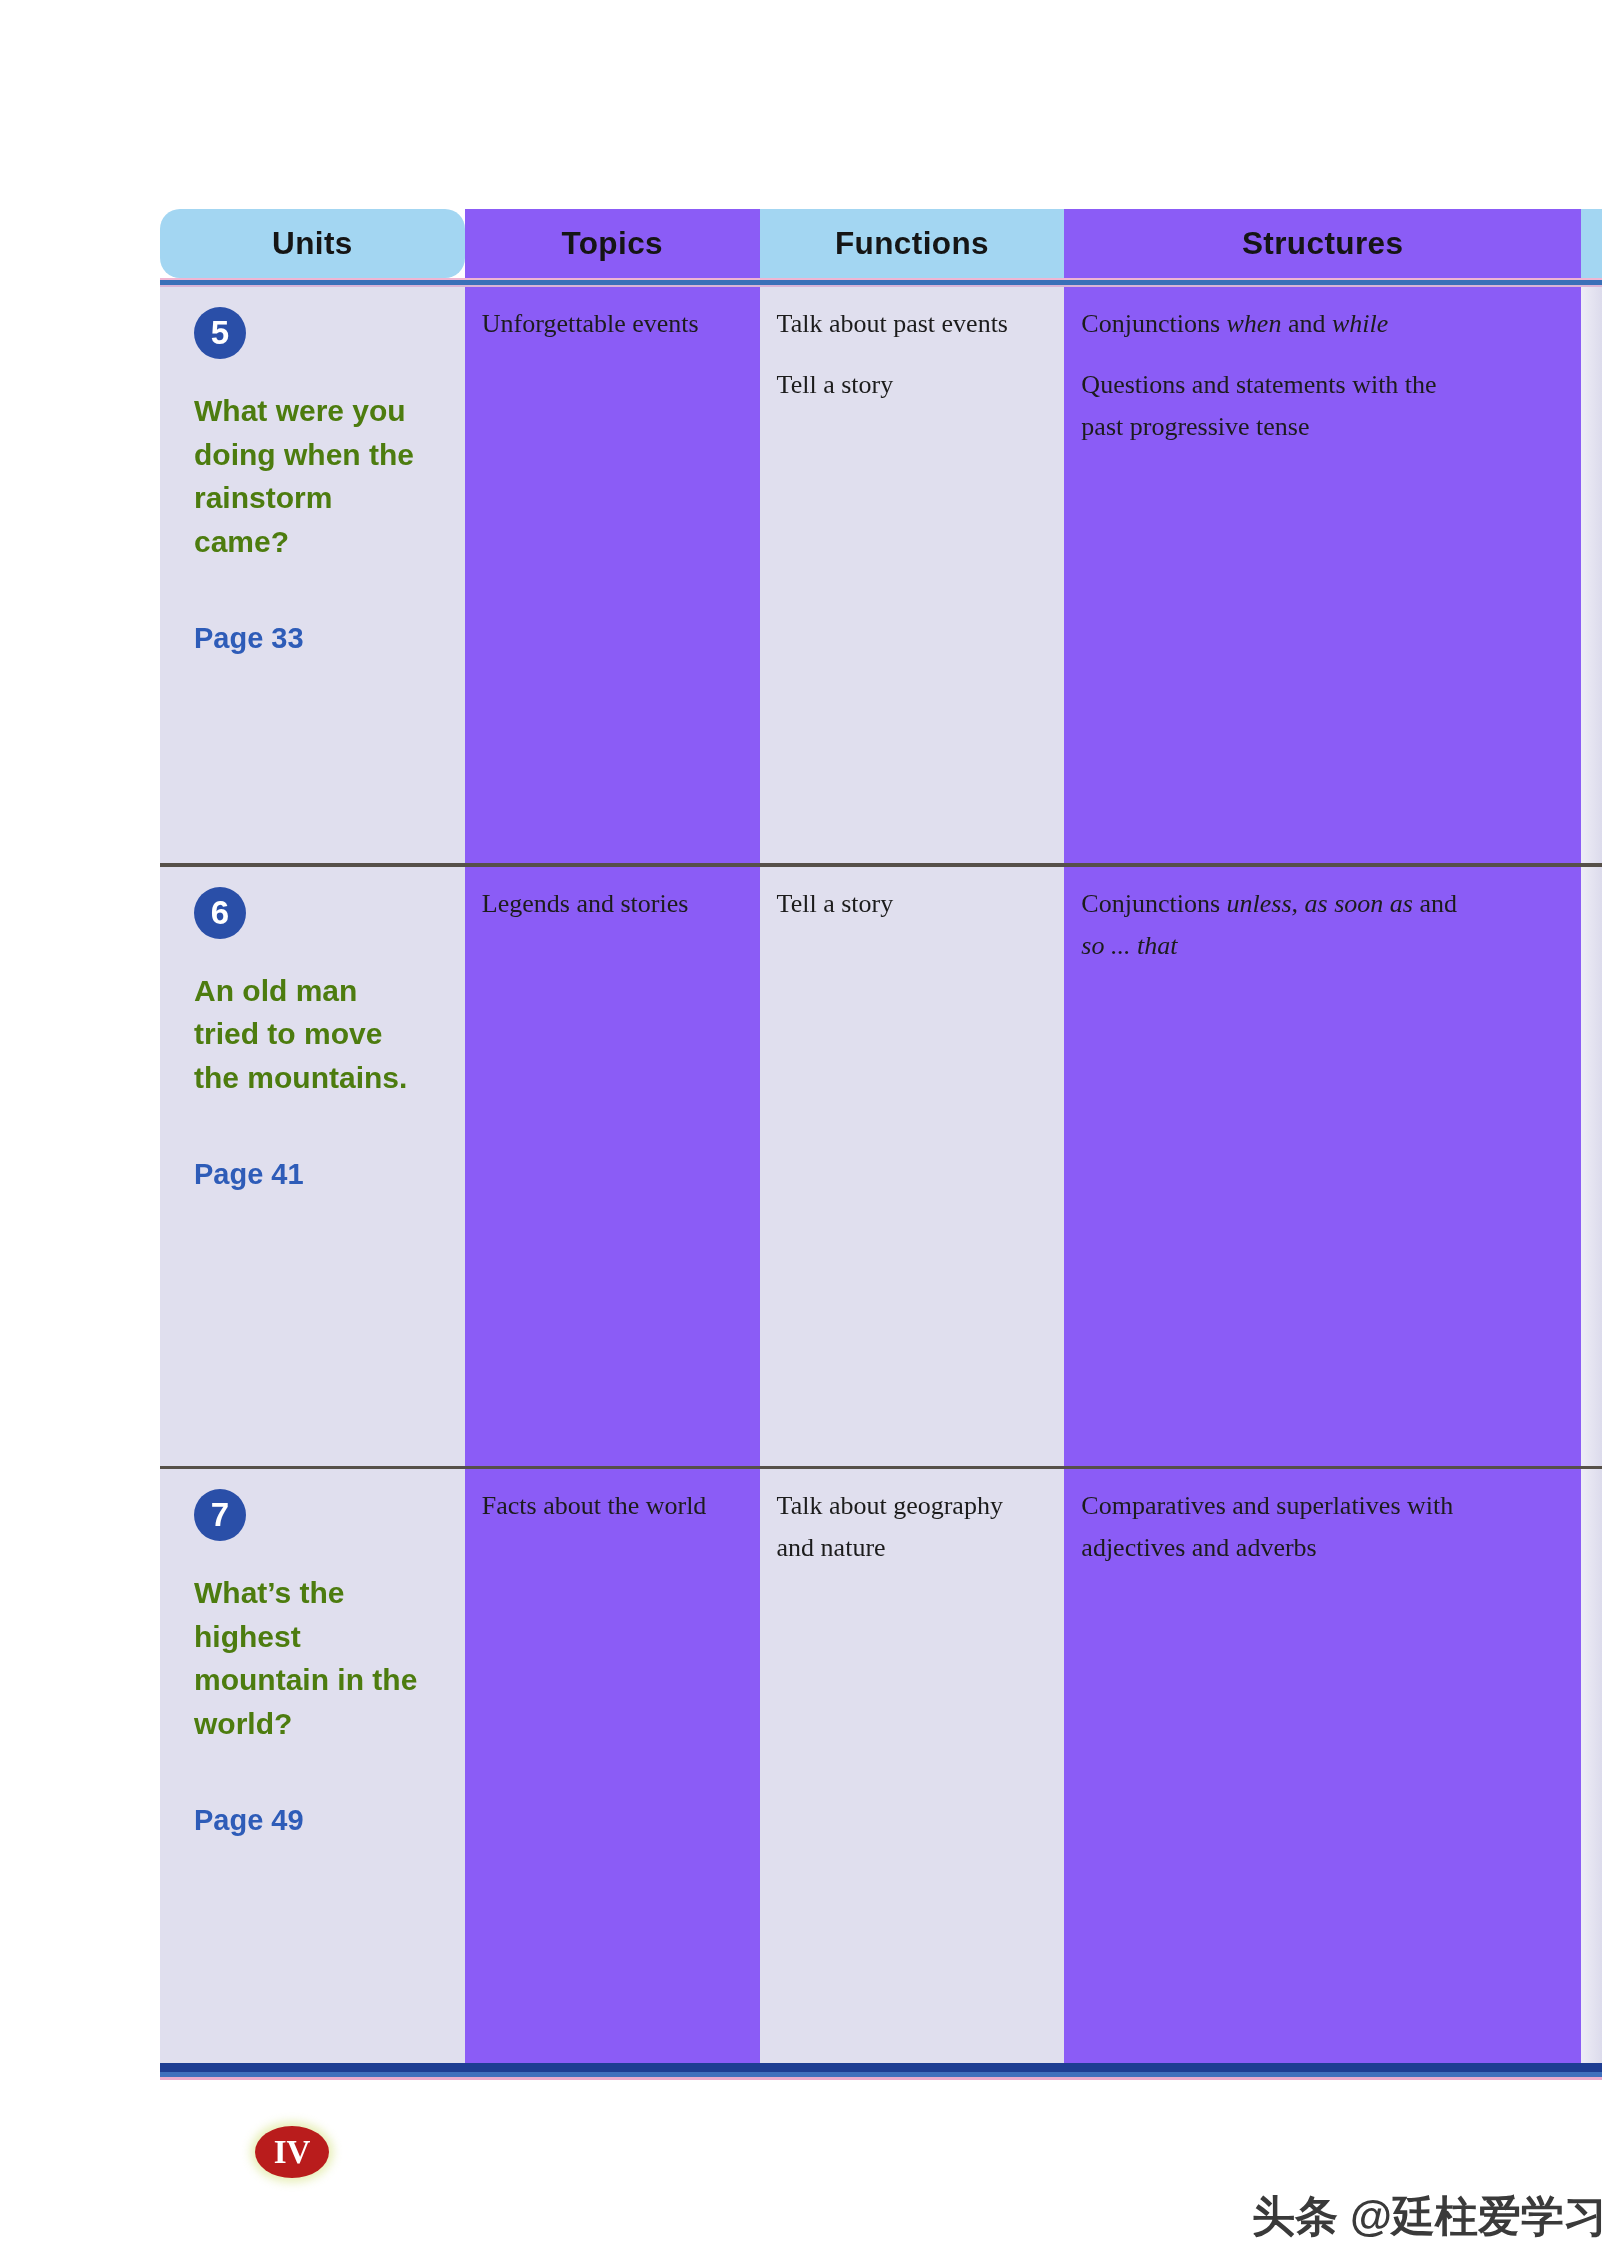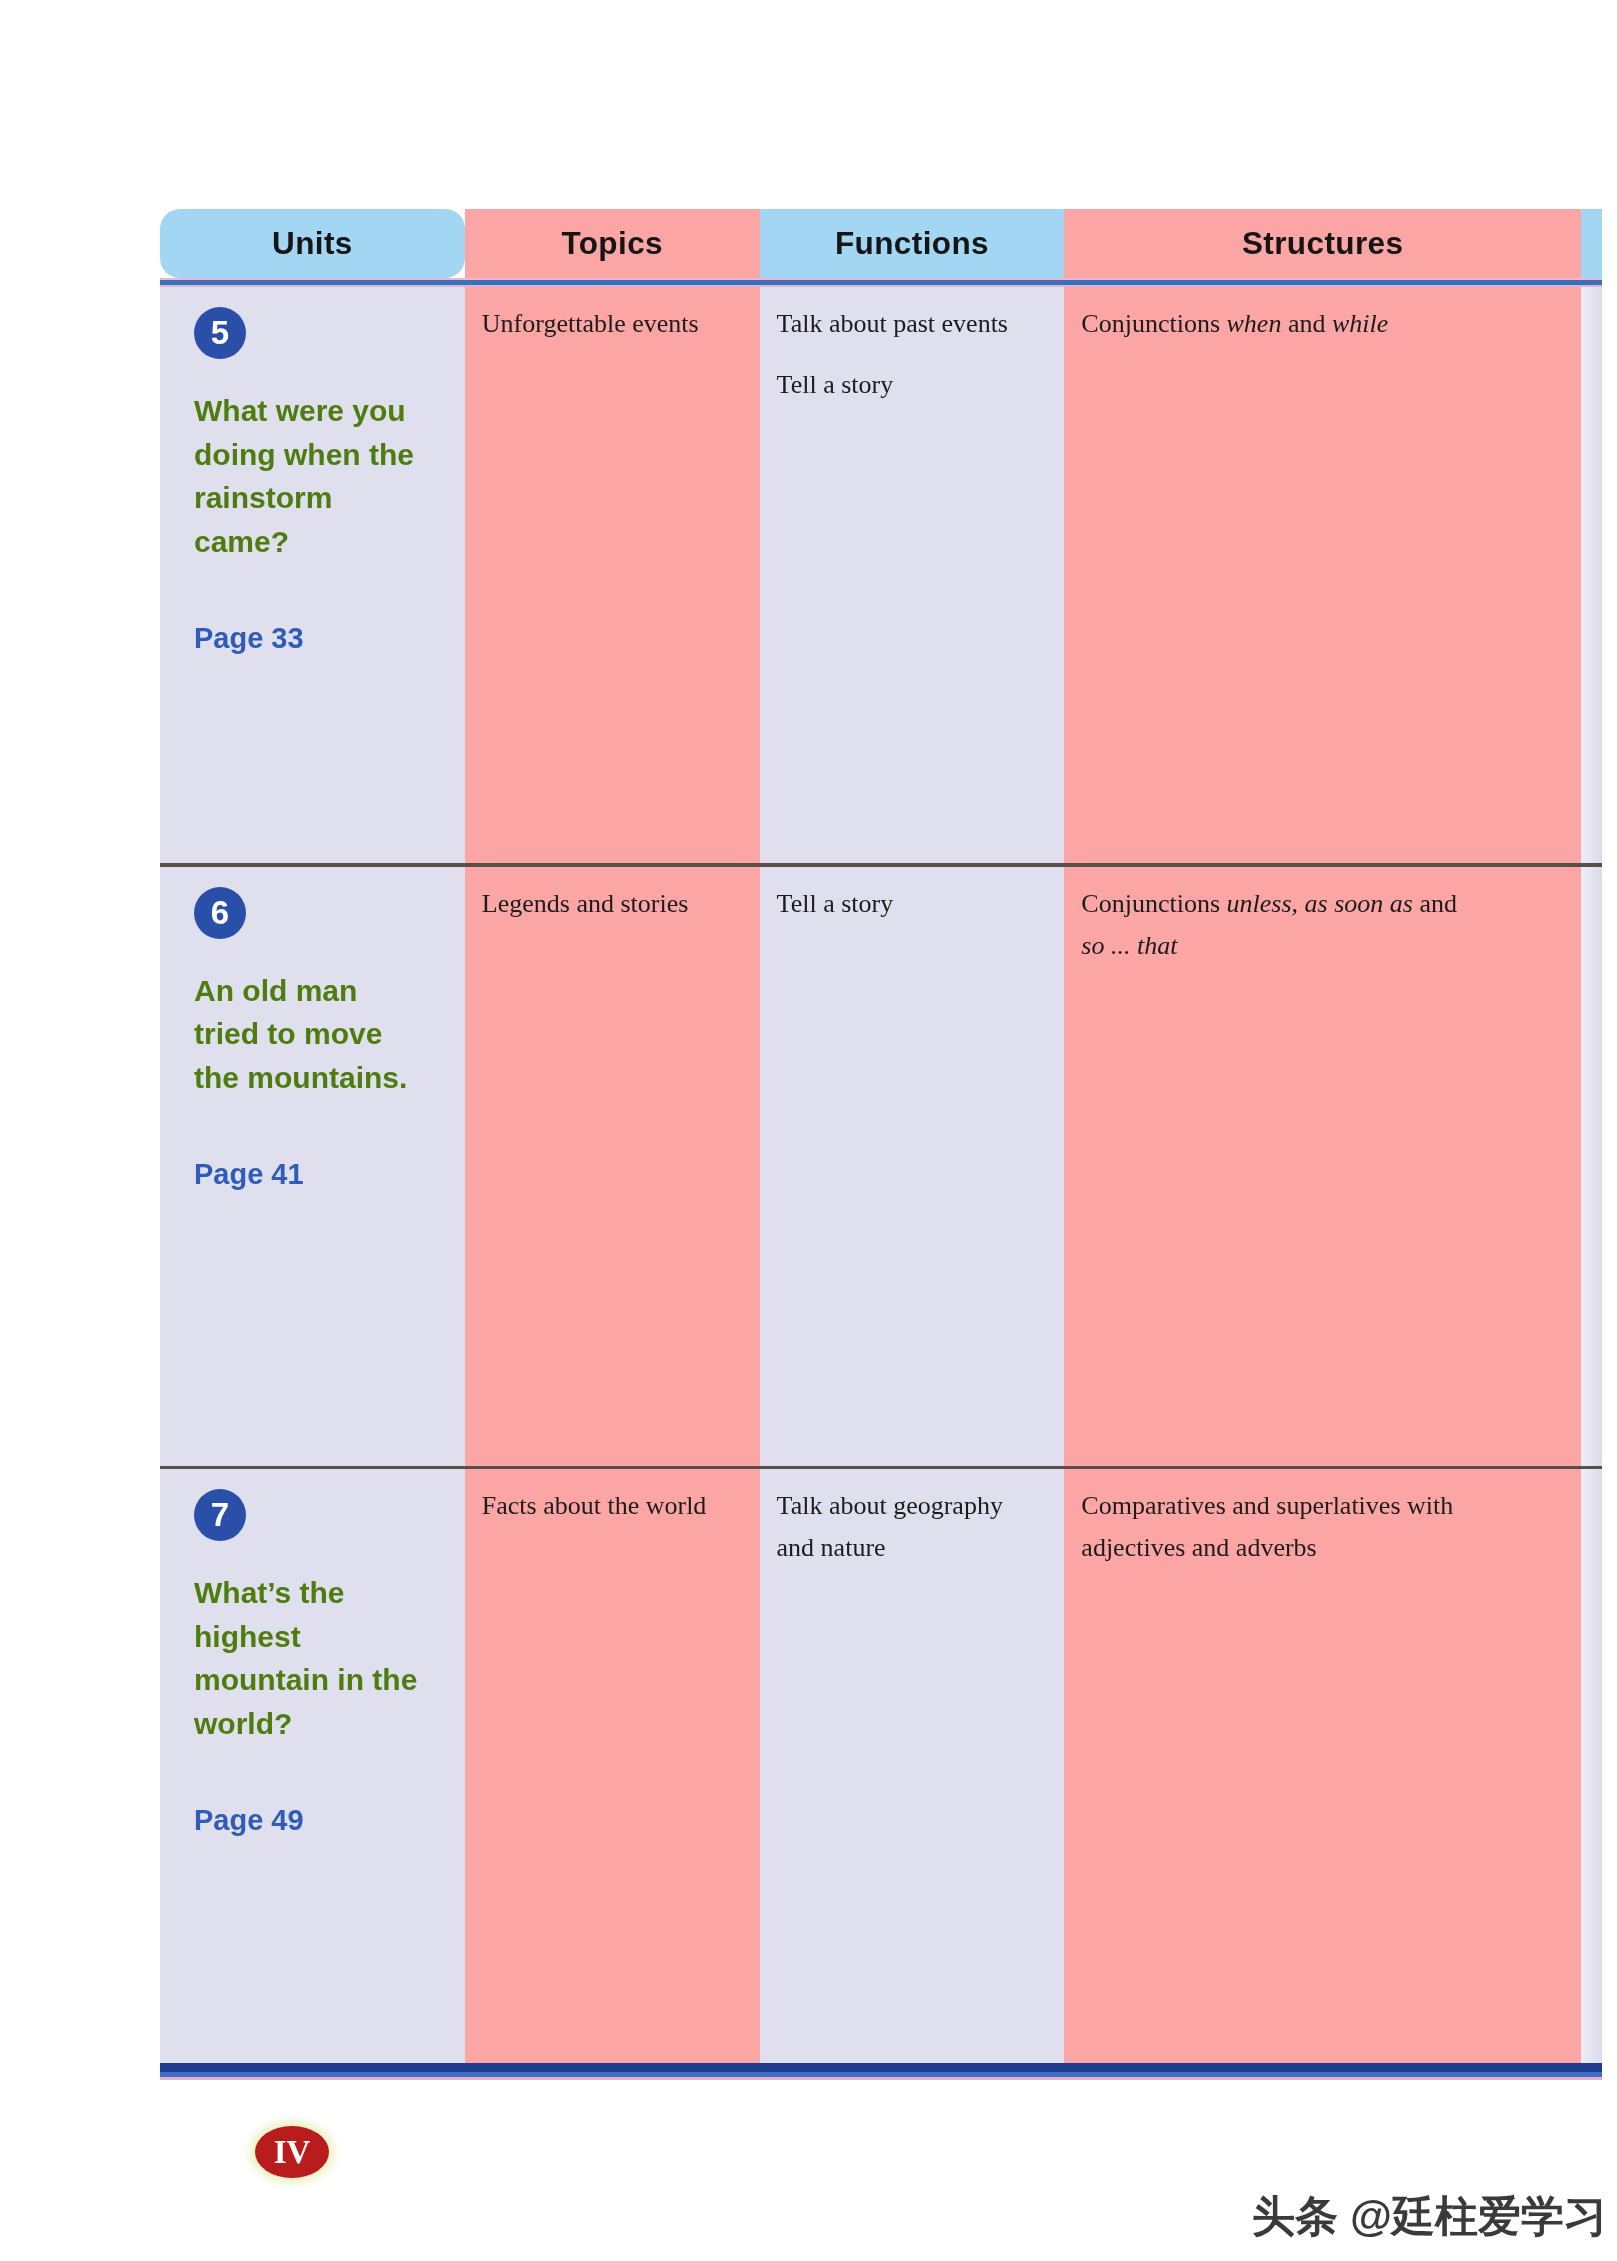--- a/index.html
+++ b/index.html
@@ -14,21 +14,21 @@
   .th{
     display:flex;align-items:center;justify-content:center;
     font-weight:bold;font-size:31.5px;color:#151515;letter-spacing:0.4px;
   }
   .col-units{width:305px;border-radius:20px;}
   .col-topics{width:295px;}
   .col-functions{width:305px;}
   .col-structures{width:517px;}
   .col-strip{width:21px;}
   .bg-blue{background:#a3d6f2;}
-  .bg-cream{background:#fca5a5;}
+  .bg-cream{background:#8b5cf6;}
   .bg-lav{background:#e0dfee;}
   .header-sep{
     height:9.3px;
     background:linear-gradient(to bottom,#efb6d3 0 2.1px,#3a70b8 2.1px 7.2px,#d9b4d6 7.2px 9.3px);
   }
   .row-sep{height:3.6px;background:#565049;}
   .trow{display:flex;}
   .cell{box-sizing:border-box;}
   .units-cell{width:305px;padding:20px 20px 0 34px;}
   .topics-cell{width:295px;padding:15.7px 14.3px 0 17px;}
@@ -108,20 +108,21 @@
         </div>
         <div class="cell topics-cell bg-cream serif">
           <p>Unforgettable events</p>
         </div>
         <div class="cell functions-cell bg-lav serif">
           <p>Talk about past events</p>
           <p>Tell a story</p>
         </div>
         <div class="cell structures-cell bg-cream serif">
           <p><span>Conjunctions </span><i>when</i><span> and </span><i>while</i></p>
+          <p><span>Questions and statements with the past progressive tense</span></p>
         </div>
         <div class="cell edge-strip"></div>
       </div>
       <div class="row-sep"></div>
       <div class="trow" style="height: 599px;">
         <div class="cell units-cell bg-lav">
           <div class="unit-badge">6</div>
           <div class="unit-title">An old man tried to move the mountains.</div>
           <div class="page-link">Page 41</div>
         </div>

